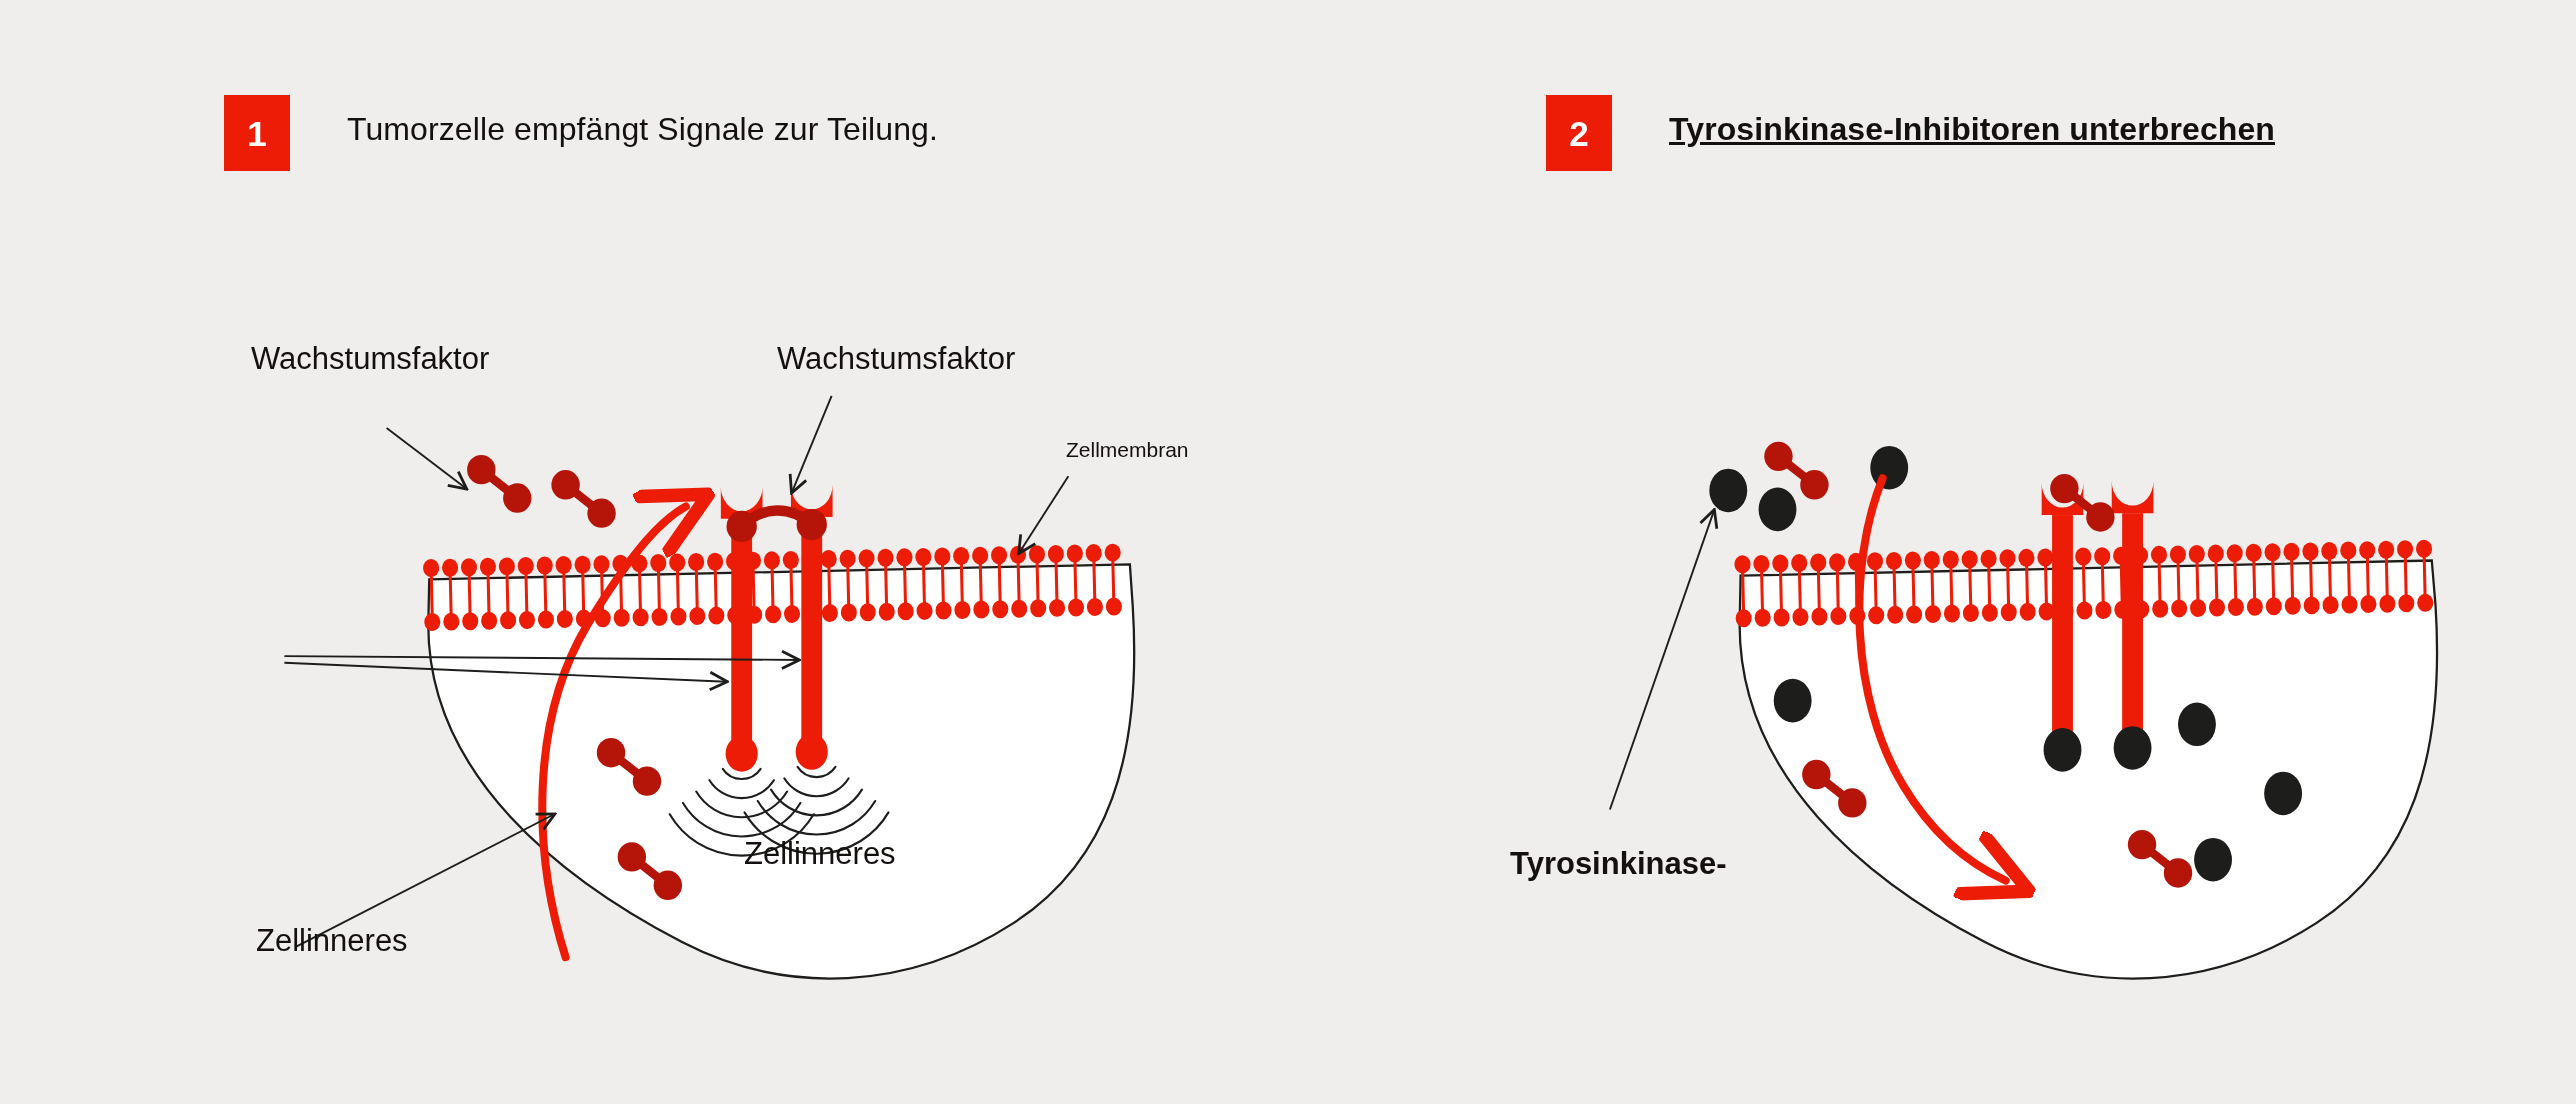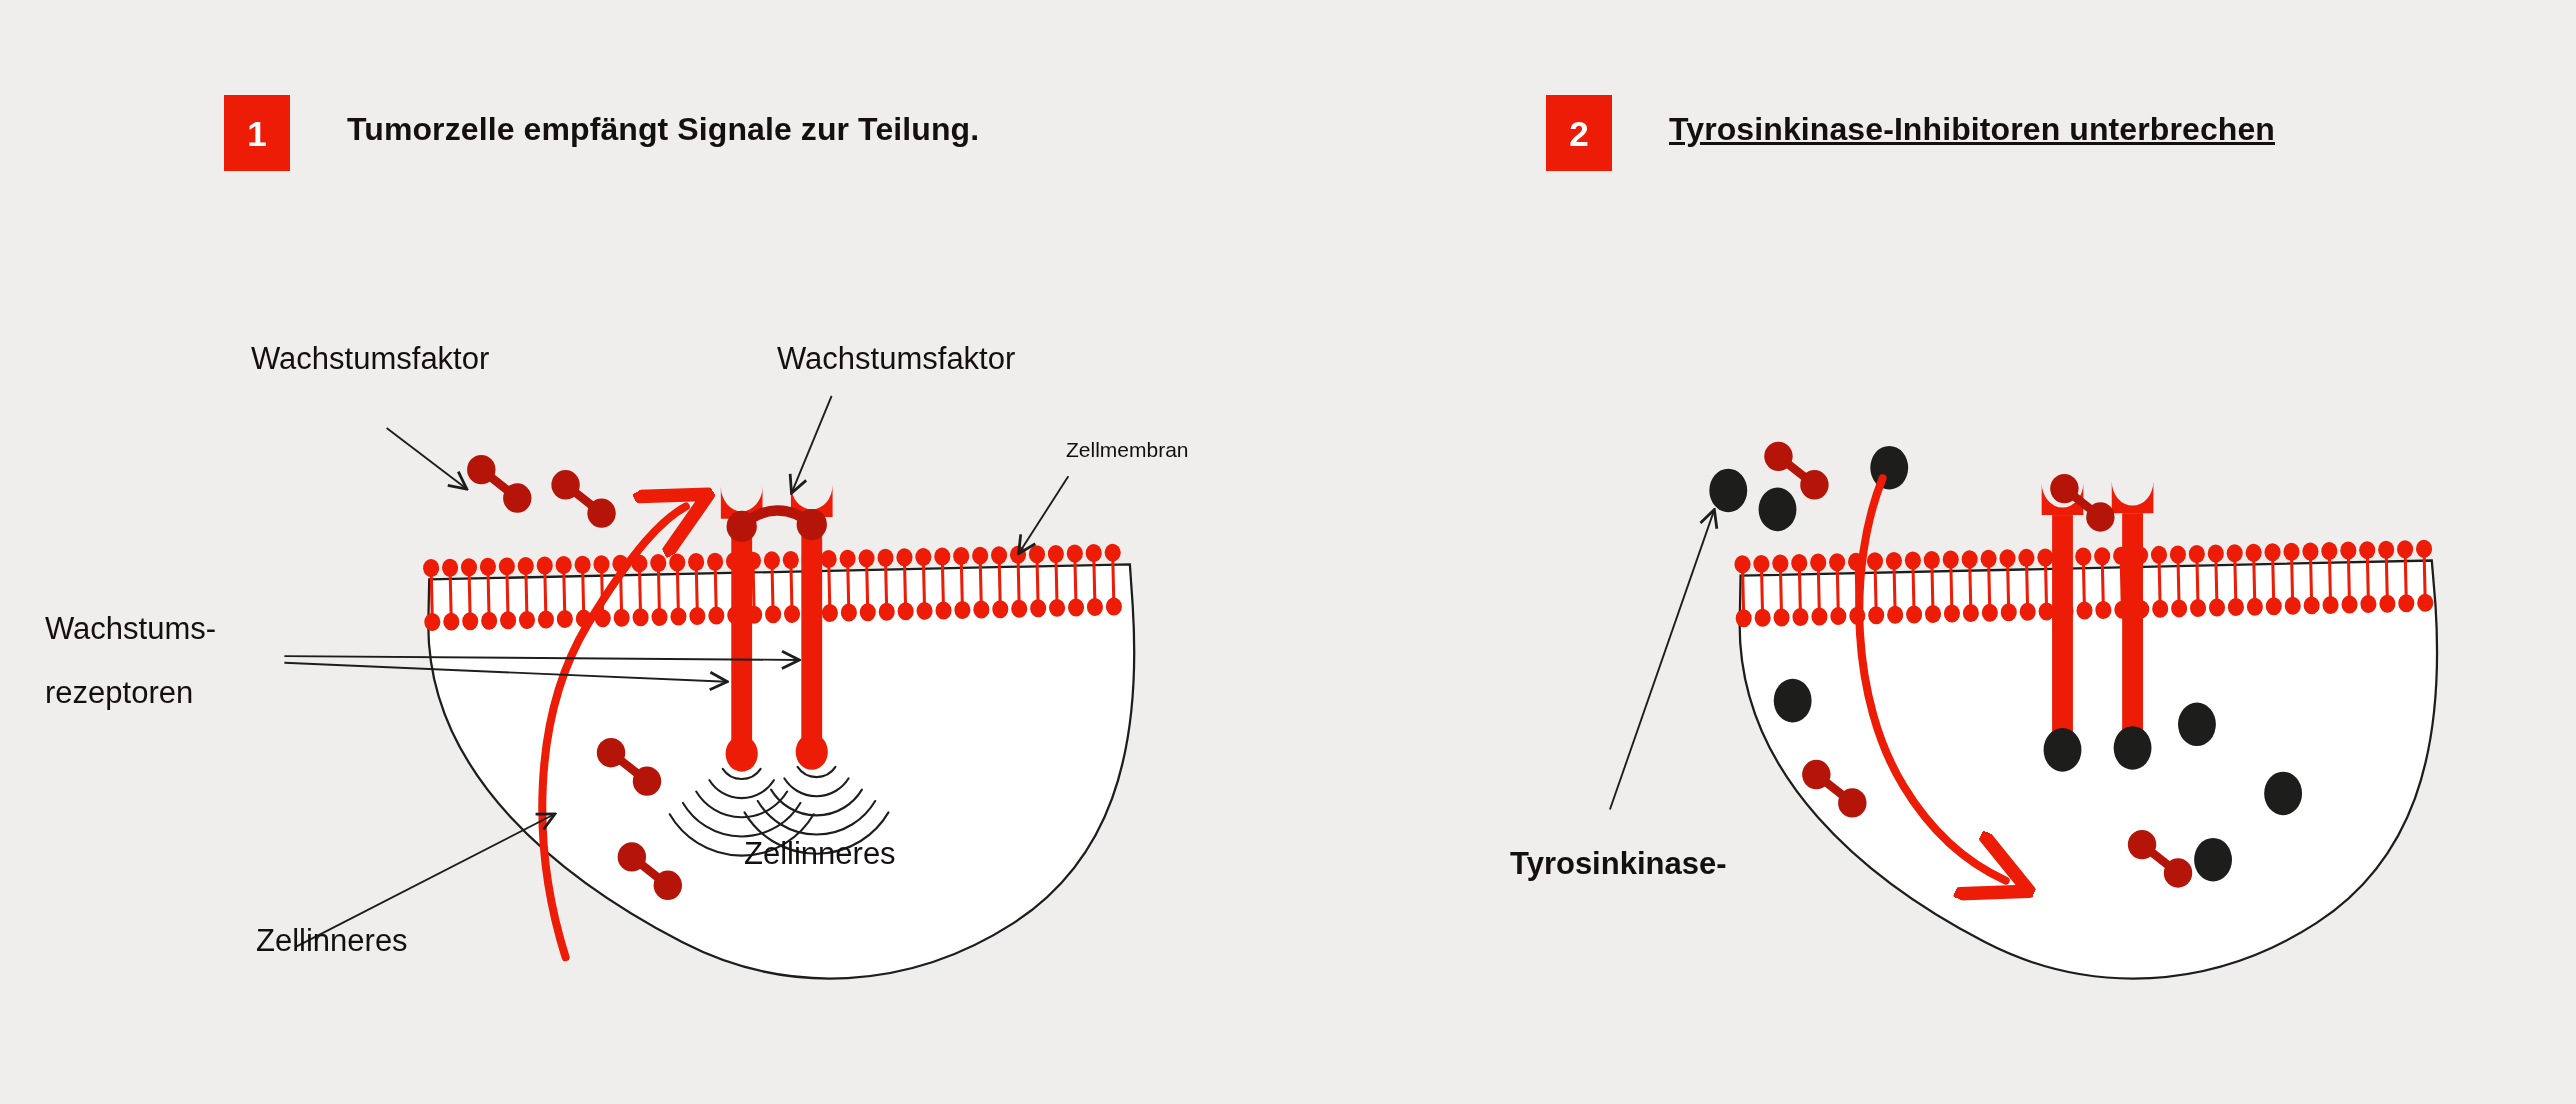--- a/index.html
+++ b/index.html
@@ -259,21 +259,21 @@
       <path d="M1988,505 C1950,600 1955,740 2010,830 C2045,888 2085,915 2118,930" fill="none" stroke="#ec1c06" stroke-width="8.5" stroke-linecap="round" marker-end="url(#redArrow)"></path>
 
       <path d="M1700,855 L1810,539" fill="none" stroke="#1d1d1b" stroke-width="2" marker-end="url(#annoArrow)"></path>
     </g>
   </svg>
 
   <div style="position:absolute;left:224px;top:95px;width:66px;height:76px;background:#ec1c06;
               display:flex;align-items:center;justify-content:center;">
     <span style="color:#ffffff;font-weight:bold;font-size:35px;line-height:1;">1</span>
   </div>
-  <div style="position:absolute;left:347px;top:107px;width:1042px;font-weight:bold;font-size:32px;
+  <div style="position:absolute;left:347px;top:107px;width:1042px;font-weight:normal;font-size:32px;
               line-height:1.42;color:#14100f;letter-spacing:0.1px;">
     <div>Tumorzelle empfängt Signale zur Teilung.</div>
   </div>
 
   <div style="position:absolute;left:1546px;top:95px;width:66px;height:76px;background:#ec1c06;
               display:flex;align-items:center;justify-content:center;">
     <span style="color:#ffffff;font-weight:bold;font-size:35px;line-height:1;">2</span>
   </div>
   <div style="position:absolute;left:1669px;top:107px;width:852px;font-weight:bold;font-size:32px;
               line-height:1.42;color:#14100f;letter-spacing:0.1px;text-decoration:underline;">
@@ -285,24 +285,20 @@
   </div>
 
   <div style="position:absolute;left:777px;top:341px;font-size:31px;color:#14100f;white-space:nowrap;">
     <span>Wachstumsfaktor</span>
   </div>
 
   <div style="position:absolute;left:1066px;top:438px;font-size:21px;color:#14100f;white-space:nowrap;">
     <span>Zellmembran</span>
   </div>
 
-  <div style="position:absolute;left:45px;top:597px;font-size:31px;color:#14100f;line-height:2.05;">
-    <div>Wachstums-</div>
-    <div>rezeptoren</div>
-  </div>
 
   <div style="position:absolute;left:256px;top:923px;font-size:31px;color:#14100f;white-space:nowrap;">
     <span>Zellinneres</span>
   </div>
 
   <div style="position:absolute;left:744px;top:836px;font-size:31px;color:#14100f;white-space:nowrap;">
     <span>Zellinneres</span>
   </div>
 
   <div style="position:absolute;left:1510px;top:832px;font-size:31px;color:#14100f;line-height:2.05;font-weight:bold;">

